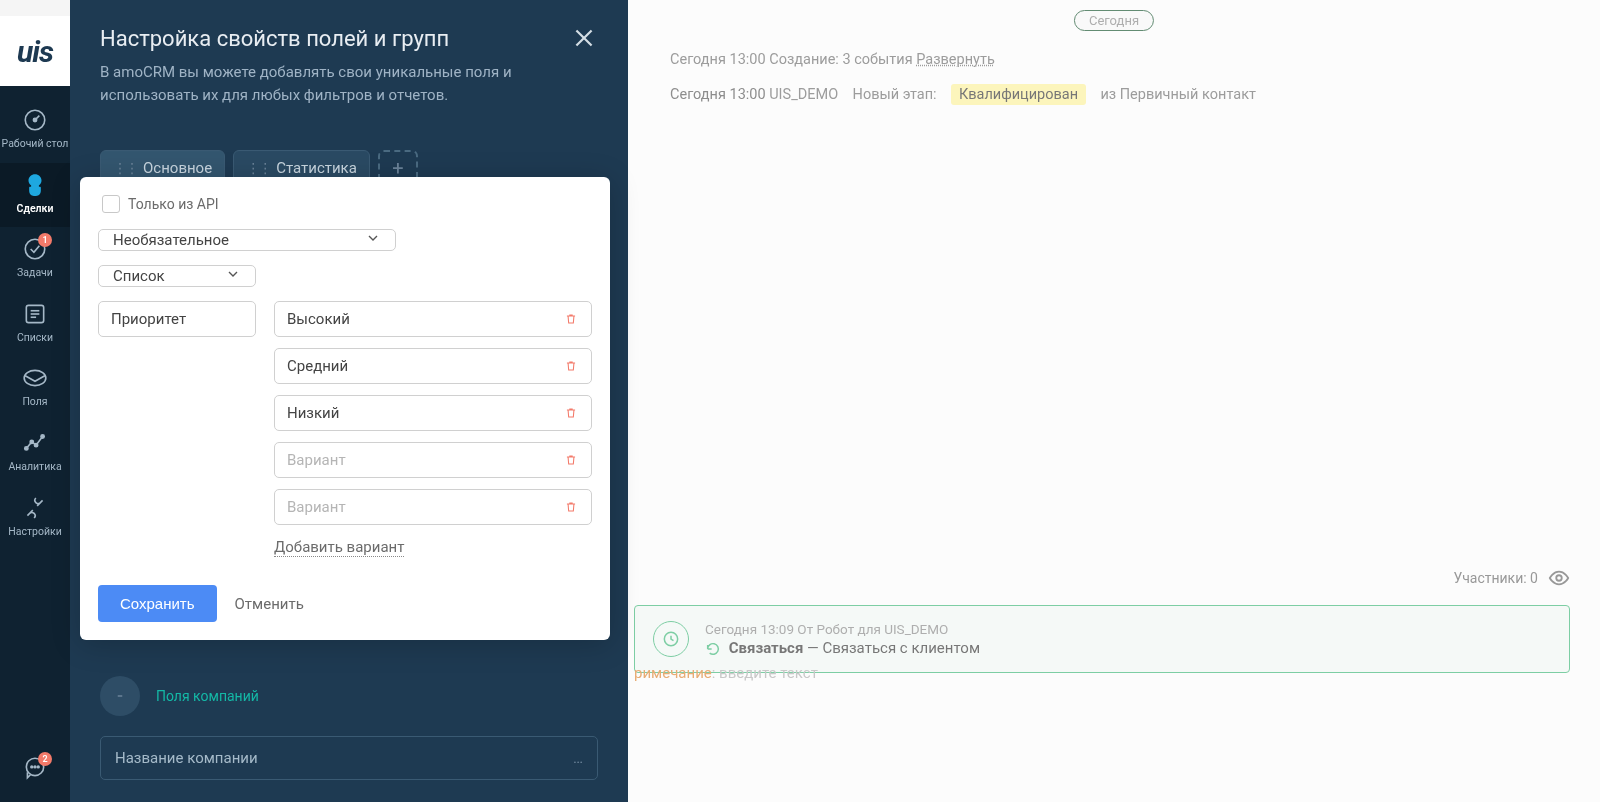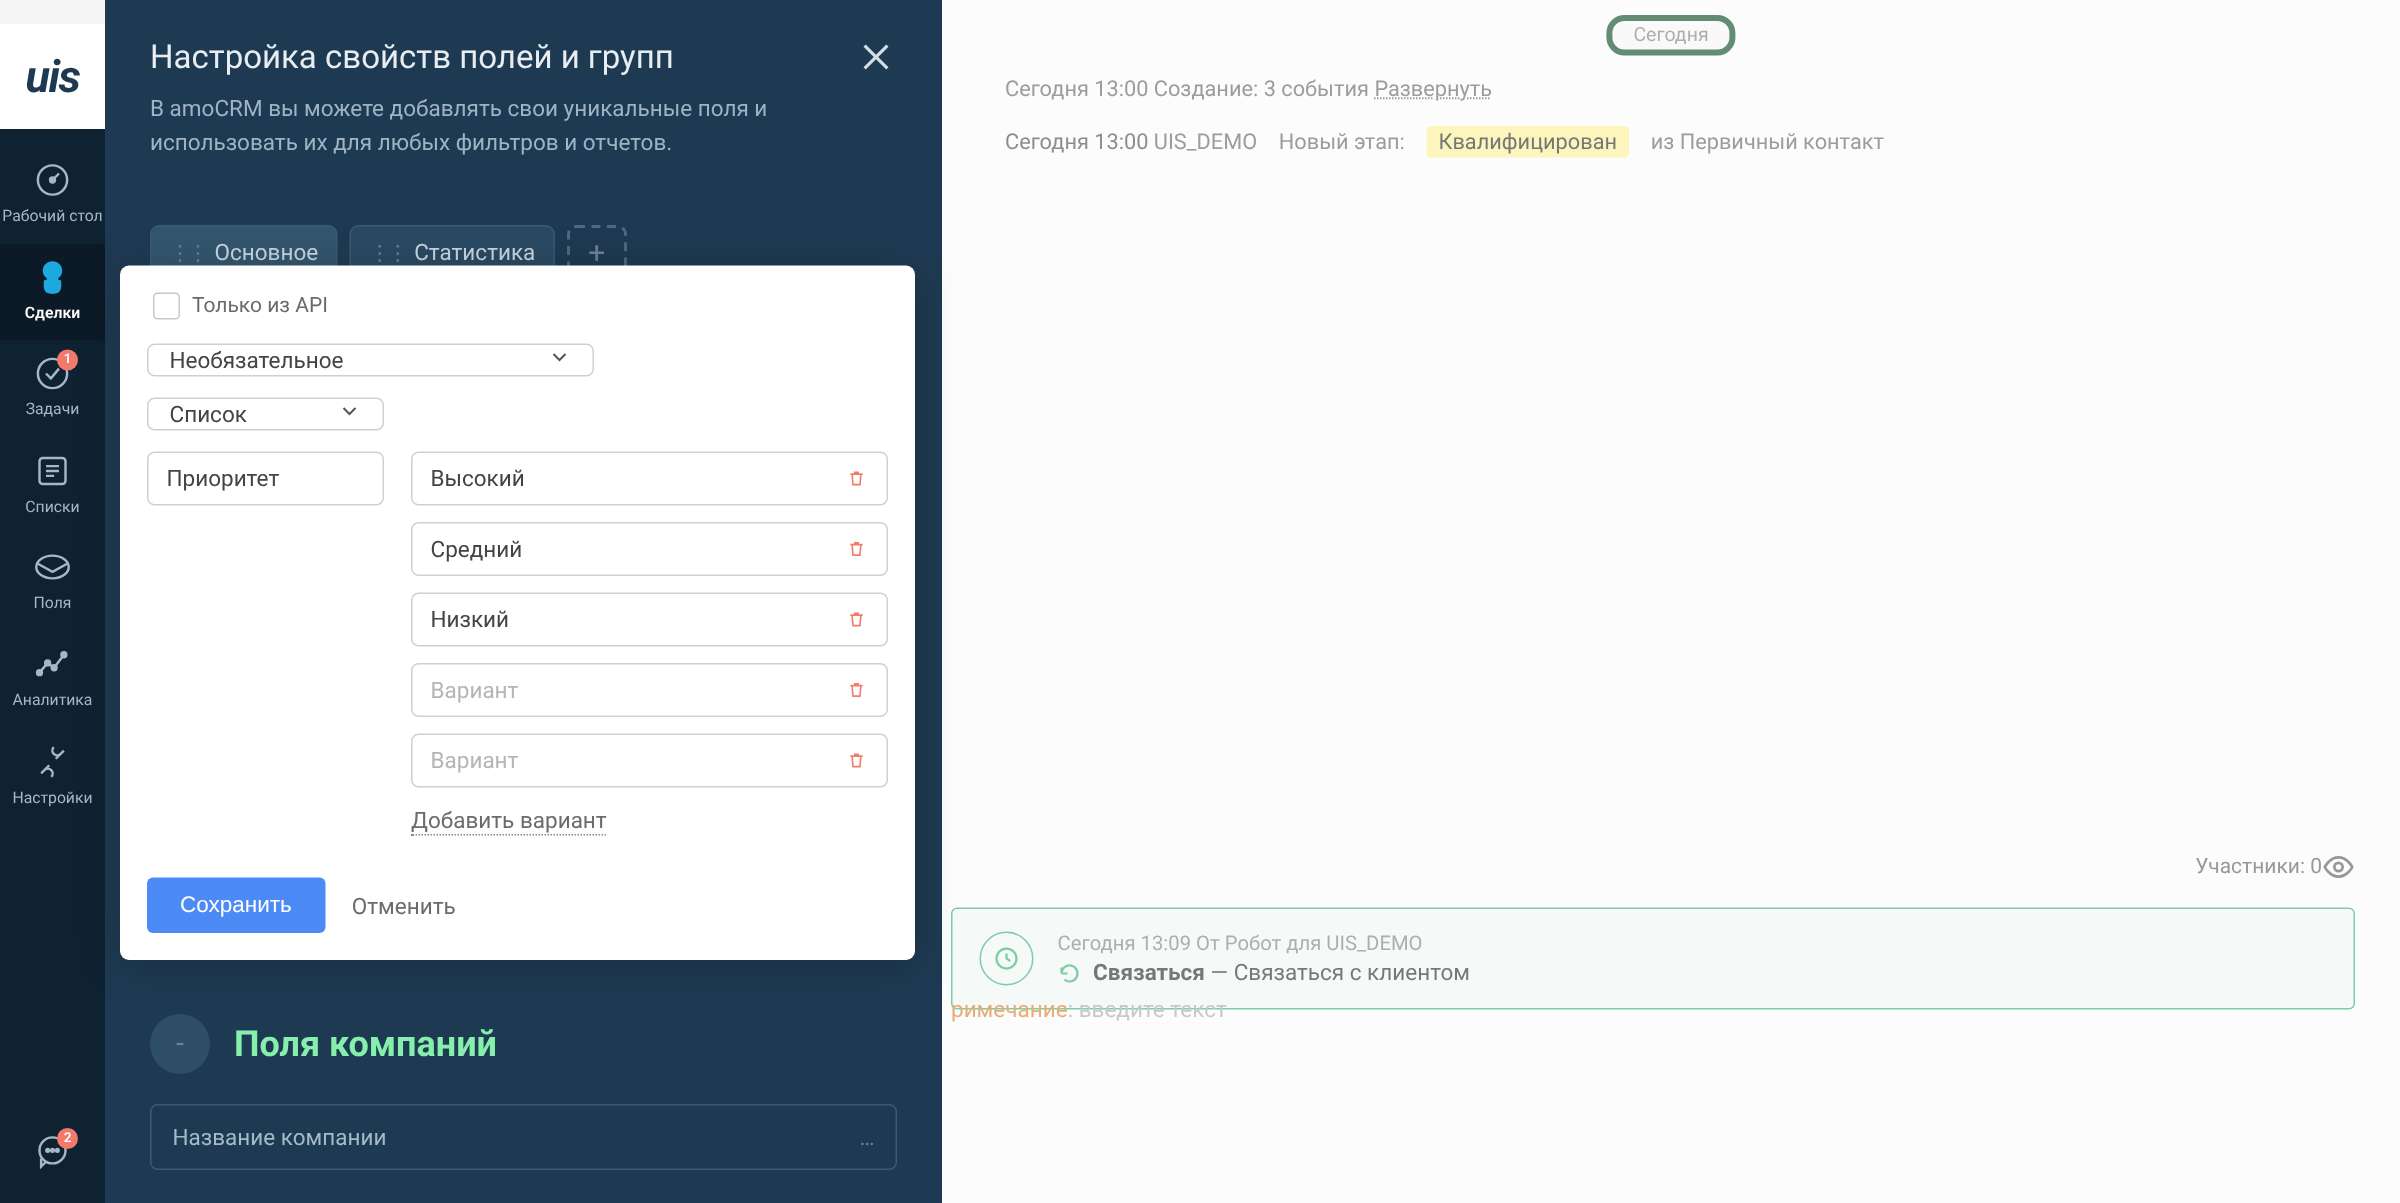--- a/index.html
+++ b/index.html
@@ -24,21 +24,21 @@
 .dp-title { font-size: 22px; color: #e8edf2; font-weight:400; margin-bottom:10px;}
 .dp-close { position: absolute; right: 30px; top: 24px; width: 28px; height: 28px; color: #d5dee5; cursor: pointer; display:flex; align-items:center; justify-content:center;}
 .dp-sub { font-size: 15px; color: #9fb3c5; line-height: 1.5; max-width: 430px;}
 .dp-tabs { margin-top: 44px; display: flex; gap: 8px; align-items: center; }
 .dp-tab { display: flex; align-items: center; padding: 8px 12px; border: 1px solid #3a5a73; border-radius: 6px; background: #2a4a63; color: #c8d5df; font-size:15px; cursor:pointer;}
 .dp-tab.active { background: #33566f; }
 .dp-tab-handle { color: #6b8399; margin-right:6px; font-size:14px; letter-spacing:-2px;}
 .dp-tab-add { width: 40px; height: 36px; border: 2px dashed #4a6a81; border-radius: 6px; display: flex; align-items: center; justify-content: center; color: #6b8399; font-size: 20px; cursor:pointer;}
 .dp-section-row { display:flex; align-items:center; gap:16px; margin-top:40px;}
 .dp-circle { width:40px; height:40px; border-radius:50%; background:#2e4d66; display:flex; align-items:center; justify-content:center; color:#6b8399;}
-.dp-section-title { font-size:24px; color:#86efac;font-weight:bold;}
+.dp-section-title { font-size:14px; color:#14b8a6;}
 .dp-input-like { margin-top:20px; width:100%; height:44px; border:1px solid #3a5a73; border-radius:5px; display:flex; align-items:center; padding:0 14px; color:#a5bac9; font-size:15px;}
 .dp-input-like .dots { margin-left:auto; color:#6b8399;}
 
 
 .modal { position: absolute; left: 80px; top: 177px; width: 530px; background: #fff; border-radius: 6px; box-shadow: 0 4px 30px rgba(0,0,0,0.2); padding: 18px; z-index: 10; }
 .checkbox-row { display: flex; align-items: center; gap: 8px; margin-bottom: 16px; padding-left:4px;}
 .checkbox { width: 18px; height: 18px; border: 1px solid #c8c8c8; border-radius: 3px; }
 .checkbox-text { font-size: 14px; color: #6b6b6b; }
 .select-field { position: relative; border: 1px solid #d0d0d0; border-radius: 5px; padding: 0 14px; font-size: 15px; color: #444; display: flex; align-items: center; justify-content: space-between; cursor: pointer; margin-bottom: 14px; }
 .select-caret { color: #555; }
@@ -49,27 +49,27 @@
 .option-field.placeholder { color: #b5b5b5; }
 .option-trash { margin-left: auto; color: #f37a6a; cursor: pointer; width:16px; height:16px; display:flex; align-items:center; justify-content:center;}
 .add-variant { font-size: 15px; color: #6b6b6b; text-decoration: none; border-bottom: 1px dotted #888; cursor: pointer; align-self:flex-start; margin-top:2px;}
 .modal-actions { margin-top: 28px; display: flex; gap: 18px; align-items: center; }
 .btn-save { background: #4c8bf5; color: #fff; padding: 10px 22px; border: none; border-radius: 4px; font-size: 15px; cursor: pointer; }
 .btn-cancel { color: #6b6b6b; font-size: 15px; cursor: pointer; }
 
 
 .right-content { position: absolute; left: 628px; top: 0; right: 0; height: 100%; background: #fff; }
 .right-overlay { position: absolute; inset: 0; background: rgba(245,245,245,0.35); pointer-events:none; z-index:5;}
-.today-pill { position: absolute; left: 50%; transform: translateX(-50%); top: 10px; border: 4px solid #14532d; border-radius: 12px; padding: 2px 14px; font-size: 13px; color: #888; background:#fafafa;}
+.today-pill { position: absolute; left: 50%; transform: translateX(-50%); top: 10px; border: 1px solid #14532d; border-radius: 12px; padding: 2px 14px; font-size: 13px; color: #888; background:#fafafa;}
 .timeline { position: absolute; top: 48px; left: 42px; right: 30px; }
 .tl-row { font-size: 14.5px; color: #6c6c6c; margin-bottom: 12px; line-height:1.6;}
 .tl-time { color: #555; }
 .tl-link { text-decoration: underline dotted; cursor:pointer;}
 .status-chip { background: #fff59d; padding: 2px 8px; border-radius: 3px; color: #333; }
-.participants { position: absolute; right: 30px; top: 567px; display:flex; align-items:center; font-size:14px; color:#666;}
+.participants { position: absolute; right: 30px; top: 567px; display:flex; align-items:center; gap:10px; font-size:14px; color:#666;}
 .eye-icon { width:22px; height:22px; color:#666;}
 .task-card { position: absolute; left: 6px; right: 30px; top: 605px; height: 68px; border: 1px solid #3cb878; border-radius: 4px; background: #f5fbf7; display: flex; align-items: center; padding: 0 18px; gap:16px;}
 .task-clock { width:36px; height:36px; border:1px solid #3cb878; border-radius:50%; display:flex; align-items:center; justify-content:center; color:#3cb878;}
 .task-text { display:flex; flex-direction:column; gap:2px;}
 .task-meta { font-size: 13.5px; color: #888; }
 .task-main { font-size: 15px; color: #333; }
 .task-main b { font-weight: 700; }
 .task-reload { color:#3cb878; width:16px; height:16px; display:inline-flex; vertical-align:middle; margin-right:4px;}
 .note-row { position: absolute; left: 6px; top: 664px; font-size: 15px; color: #b0b0b0; }
 .note-row .nlabel { color: #e0842e; }

